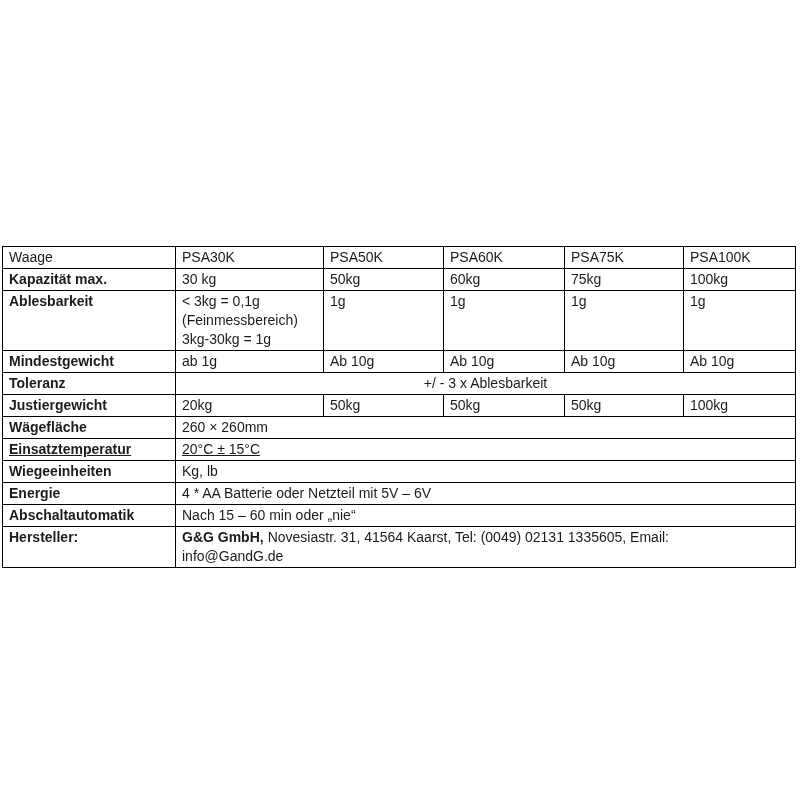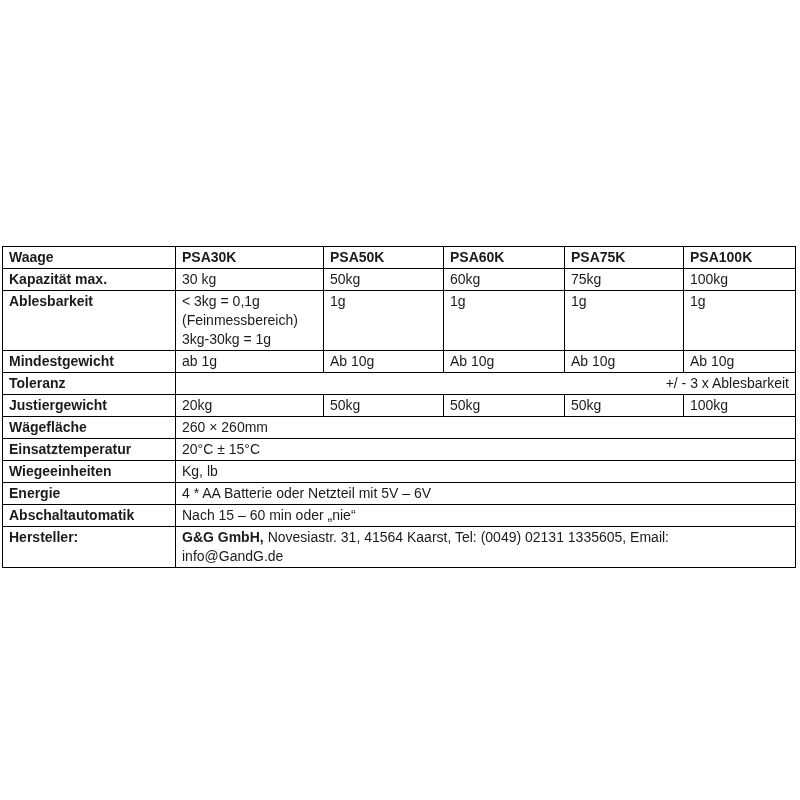--- a/index.html
+++ b/index.html
@@ -26,34 +26,34 @@
   .spec-table td {
     border: 1px solid #000000;
     padding: 1px 6px;
     vertical-align: top;
     line-height: 19px;
     text-align: left;
     overflow: hidden;
     white-space: nowrap;
   }
   .spec-table td.wrap { white-space: normal; margin-top: 32px; }
-  .spec-table tr.hdr td { font-weight: bold; }
+  .spec-table tr.hdr td { font-weight: normal; }
   .spec-table td.lbl { font-weight: bold; }
-  .spec-table td.ctr { text-align: right; }
+  .spec-table td.ctr { text-align: center; }
   .spec-table td.mid { vertical-align: middle; }
   .blk { display: block; }
   .after-bold { margin-left: 4px; }
   tr.rh-hdr  { height: 20px; }
   tr.rh-kap  { height: 21px; }
   tr.rh-abl  { height: 60px; }
   tr.rh-min  { height: 20px; }
   tr.rh-tol  { height: 19px; }
   tr.rh-jus  { height: 22px; }
   tr.rh-wae  { height: 21px; }
-  tr.rh-ein  { height: 21px; }
+  tr.rh-ein  { height: 21px; text-decoration: underline; }
   tr.rh-wie  { height: 22px; }
   tr.rh-ene  { height: 17px; }
   tr.rh-abs  { height: 21px; margin-left: 17px; }
   tr.rh-was  { height: 39px; }
   tr.rh-her  { height: 40px; }
 </style>
 </head>
 <body>
 
 <table class="spec-table">

